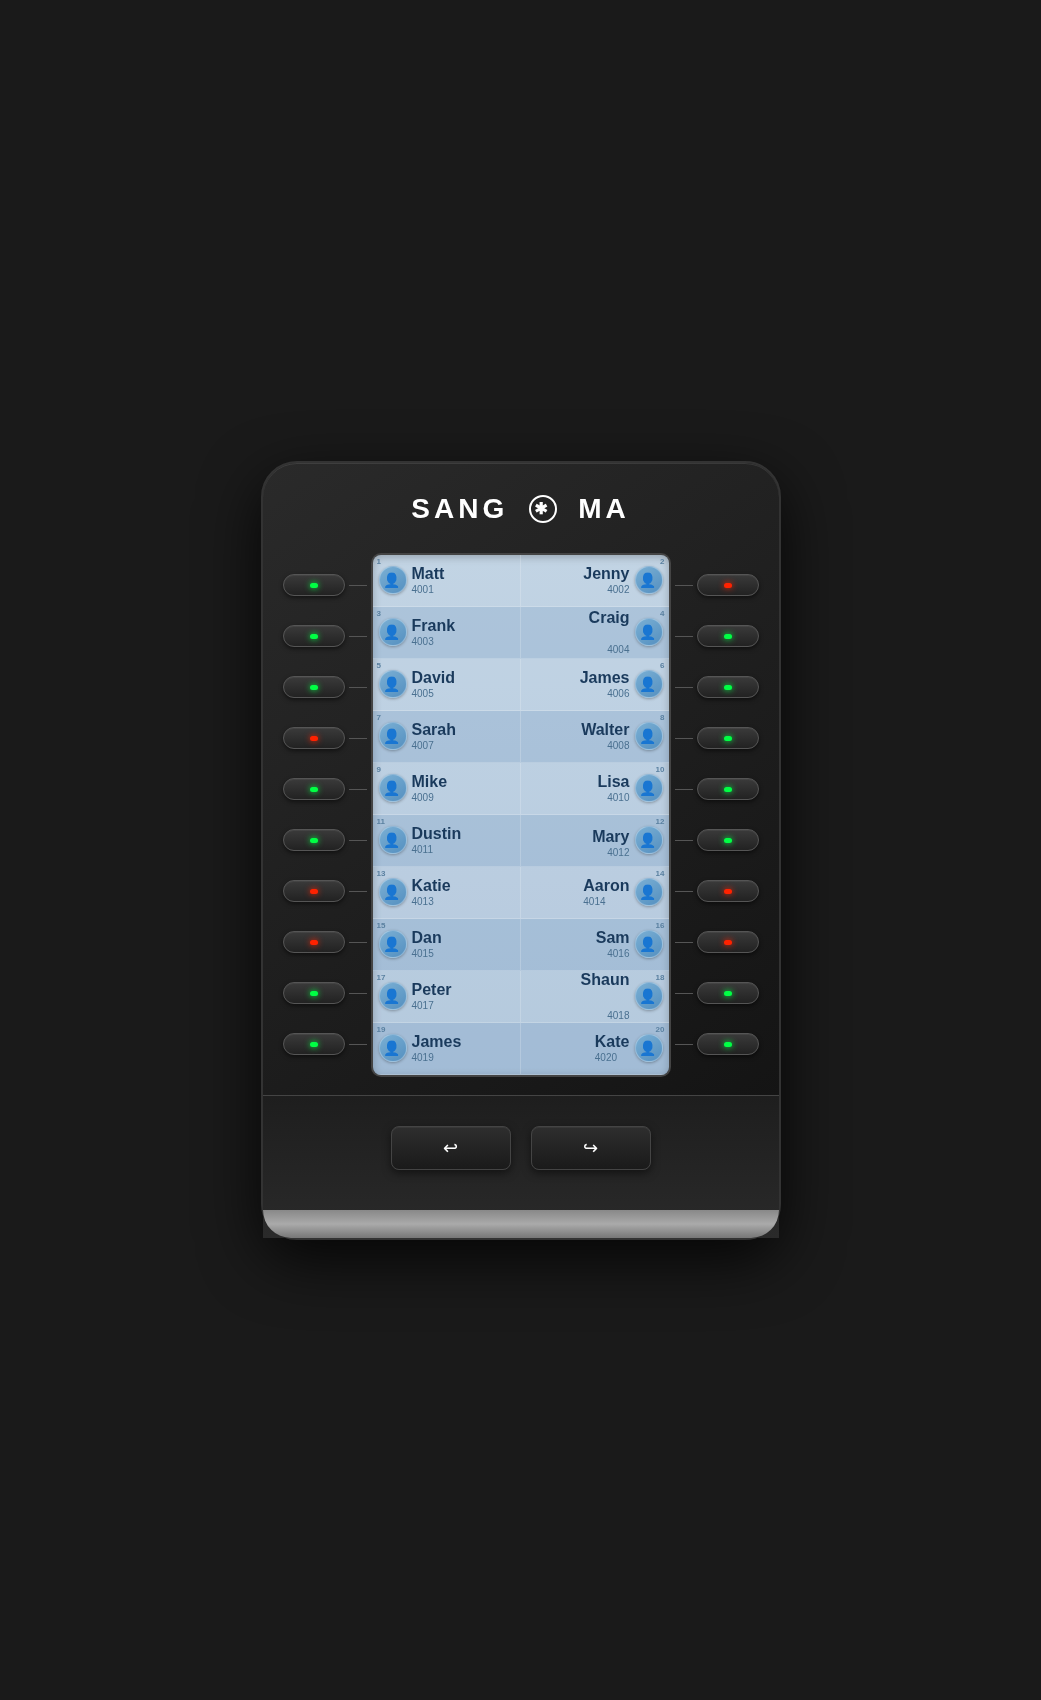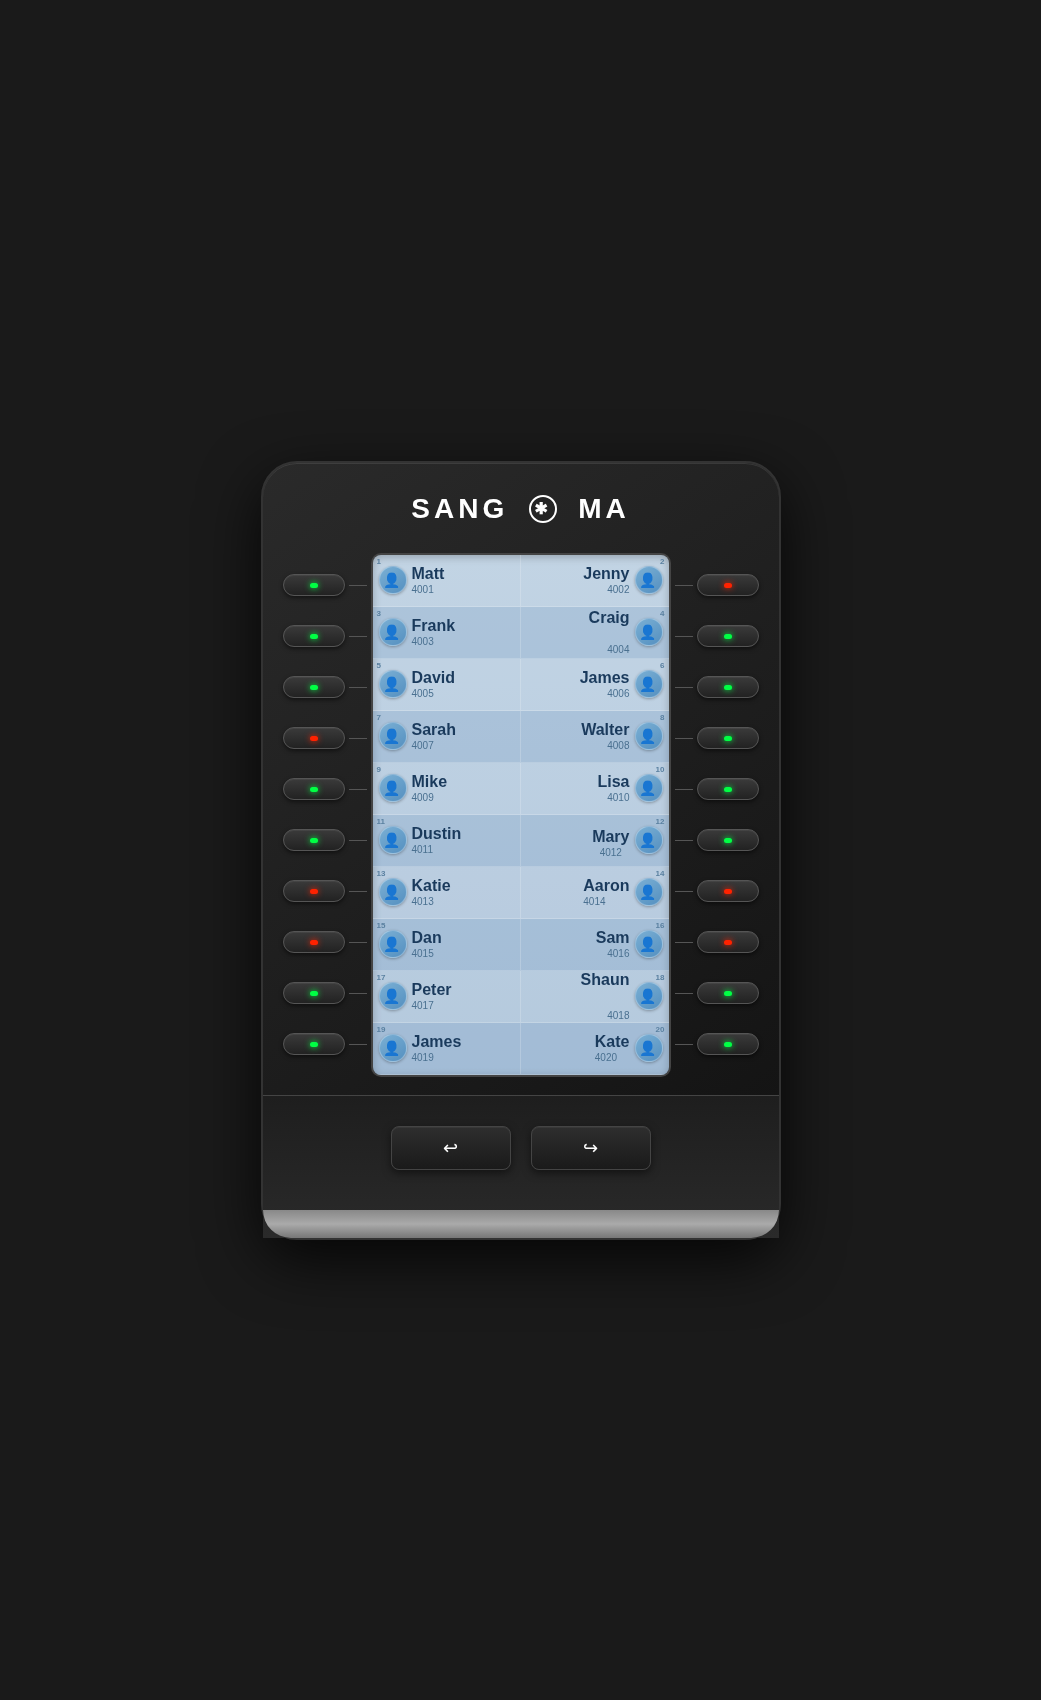--- a/index.html
+++ b/index.html
@@ -358,21 +358,21 @@
     <span class="cell-num">11</span>
     <div class="avatar-icon">👤</div>
     <div class="cell-text">
       <span class="contact-name">Dustin</span>
       <span class="contact-ext">4011</span>
     </div>
   </div>
           <div class="cell cell-right">
     <span class="cell-num" style="right:4px;left:auto;">12</span>
     <div class="avatar-icon">👤</div>
-    <div class="cell-text" style="text-align:center;margin-top:6px;">
+    <div class="cell-text" style="text-align:right;margin-top:6px;">
       <span class="contact-name">Mary</span>
       <span class="contact-ext">4012</span>
     </div>
   </div>
         </div>
         <div class="screen-row">
           <div class="cell">
     <span class="cell-num">13</span>
     <div class="avatar-icon">👤</div>
     <div class="cell-text">

